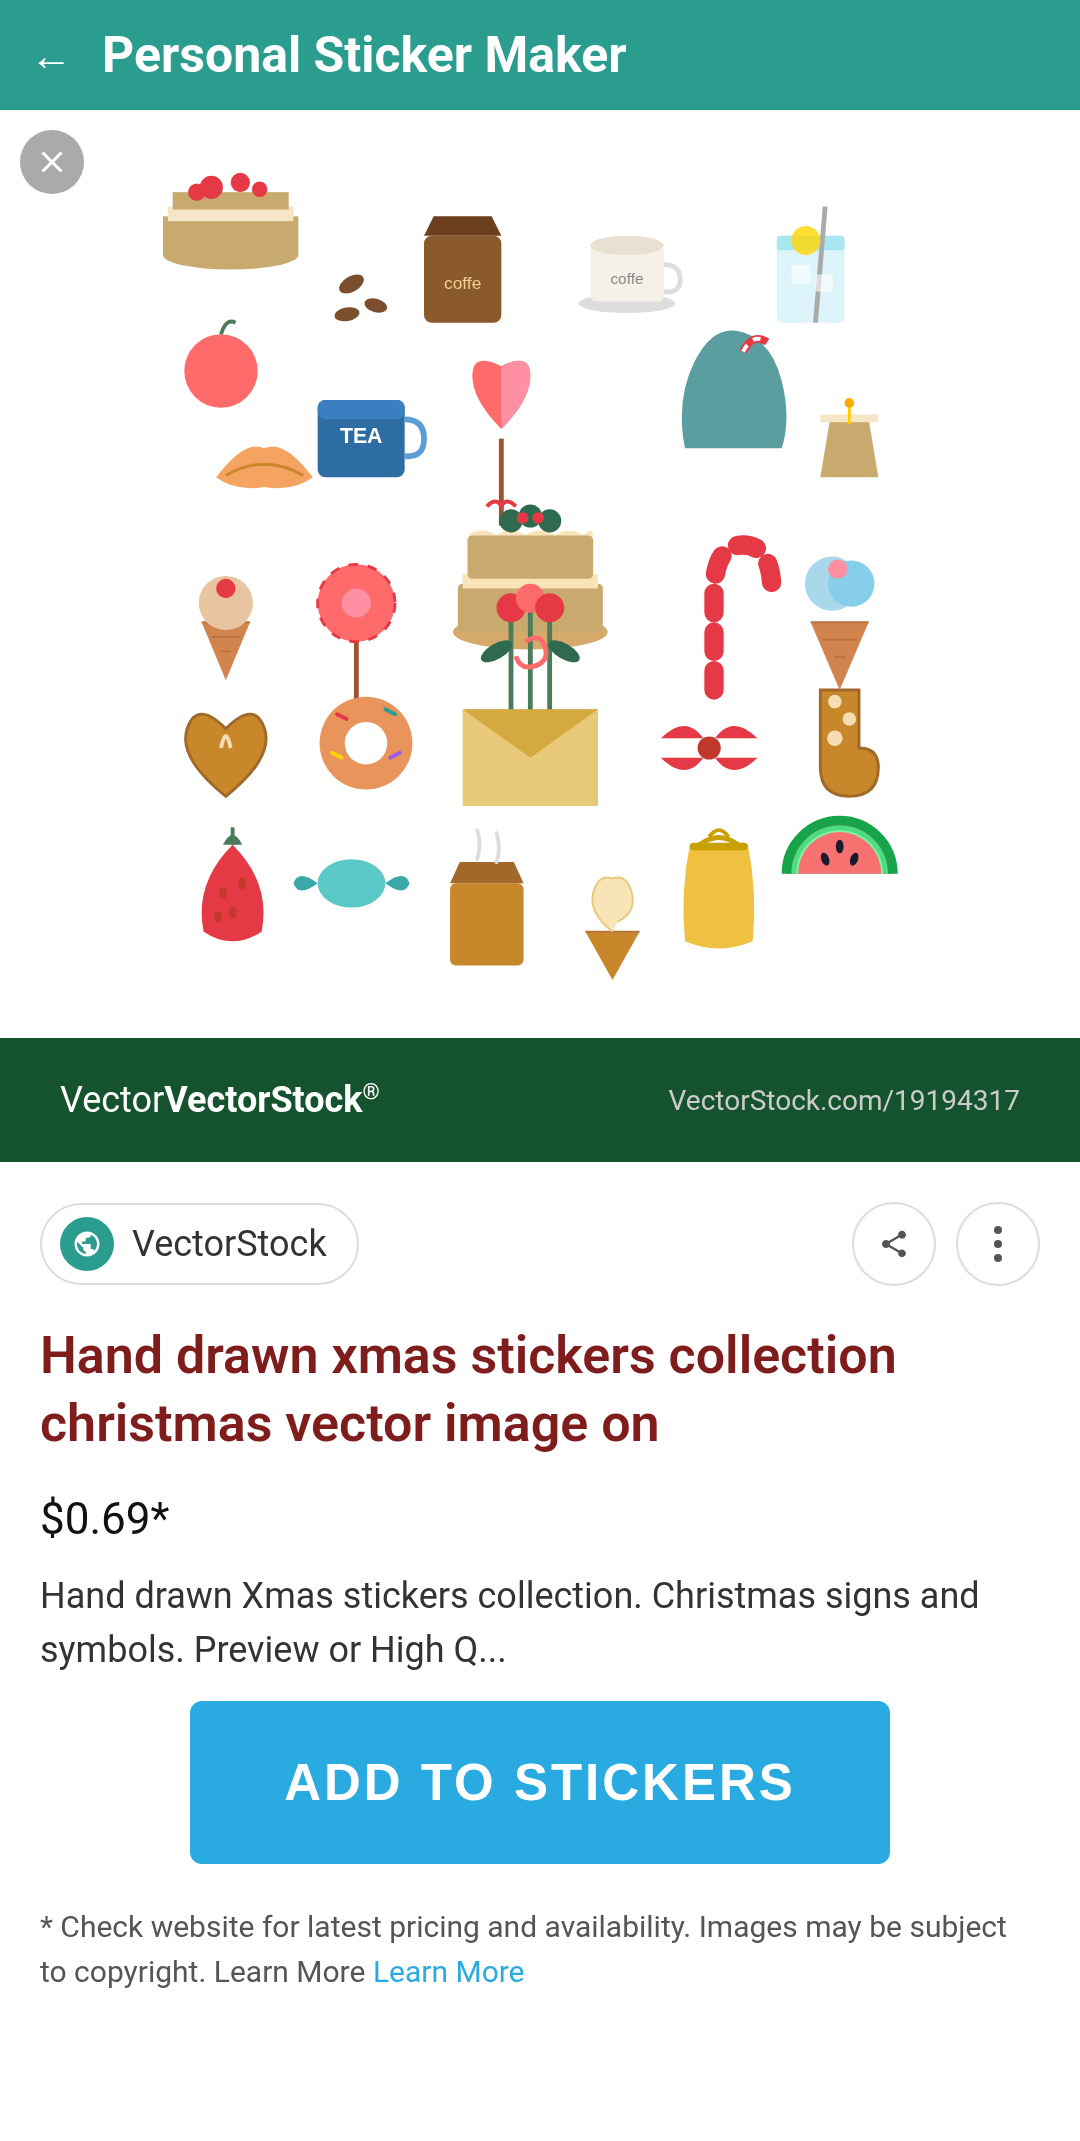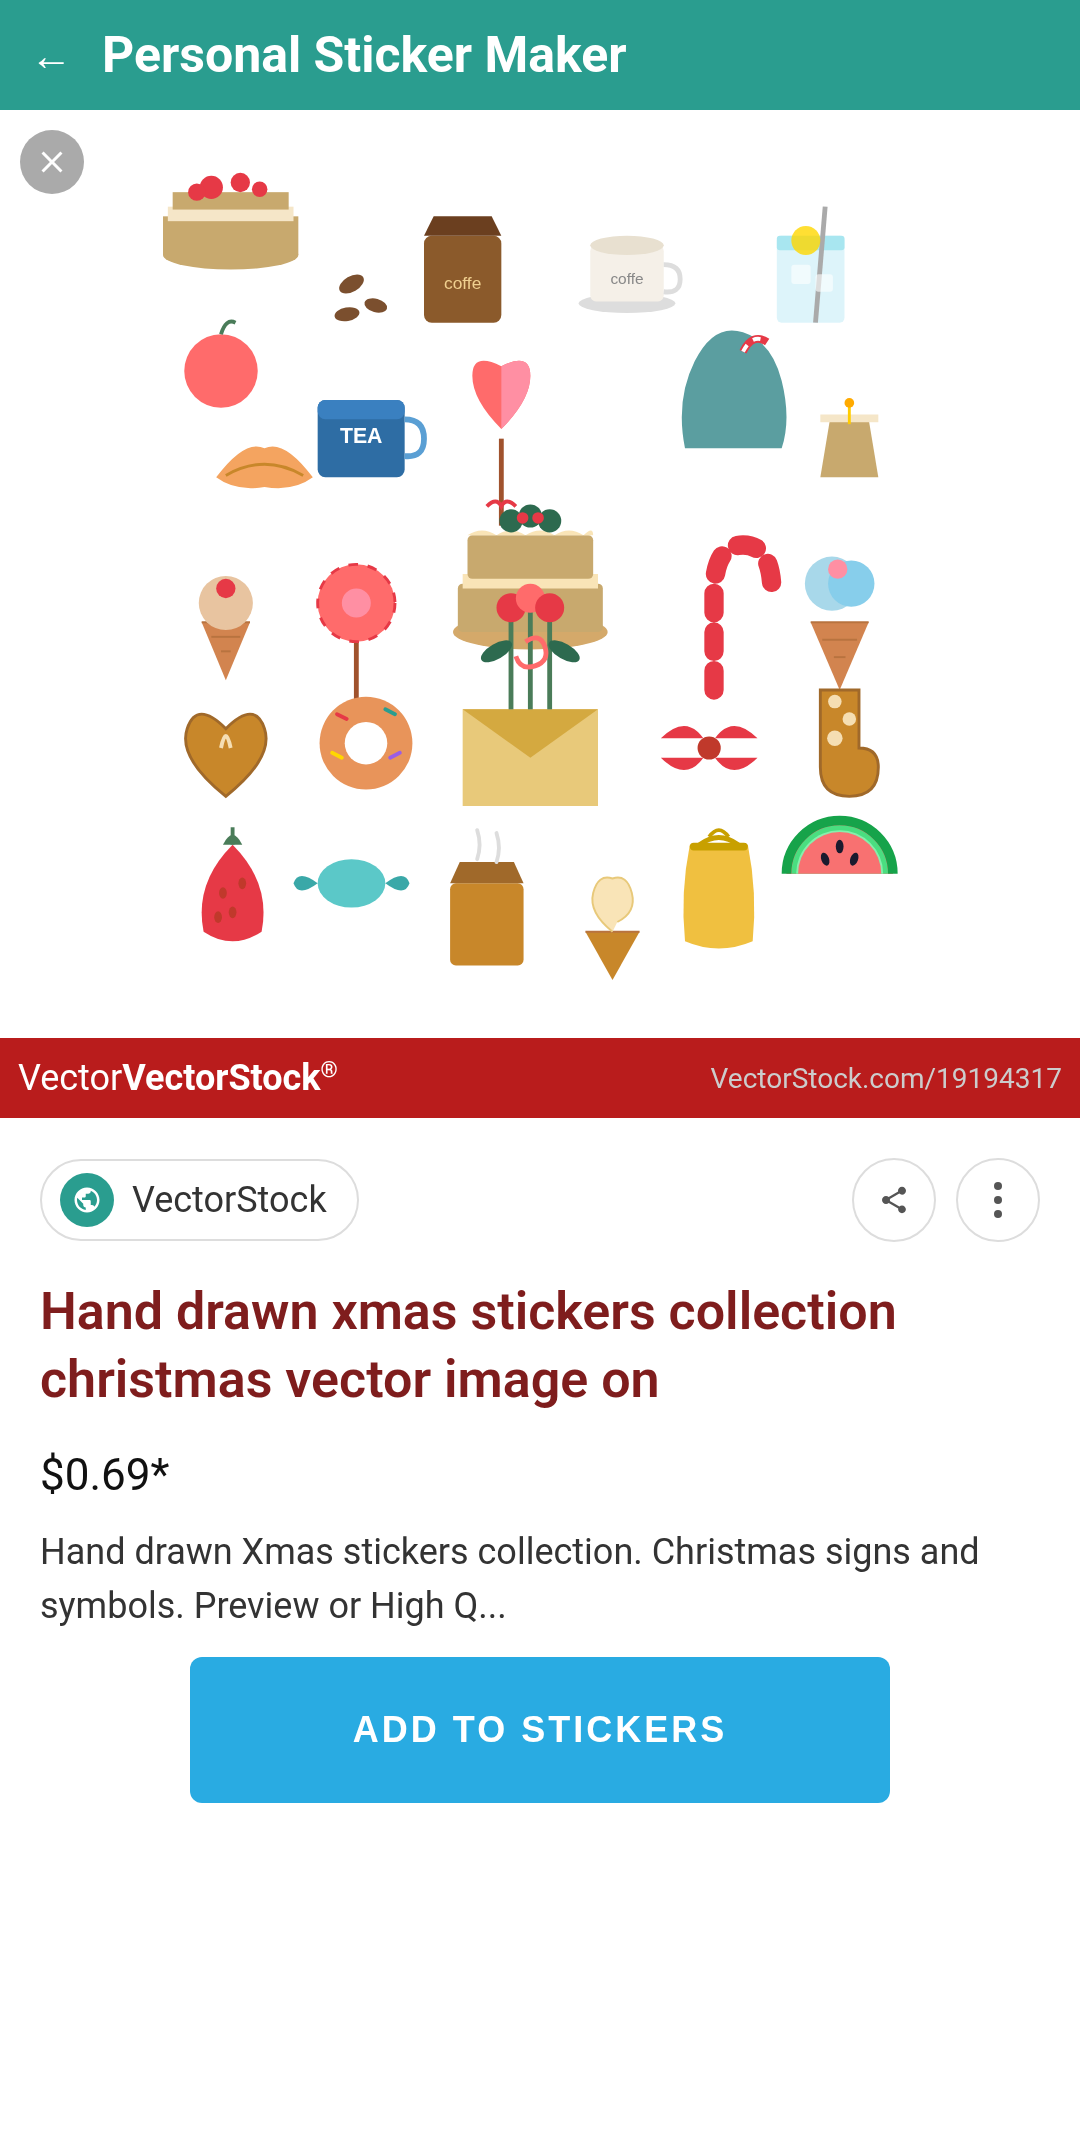--- a/index.html
+++ b/index.html
@@ -58,26 +58,26 @@
       z-index: 10;
     }
     .close-btn svg {
       width: 36px;
       height: 36px;
       fill: #fff;
     }
 
     
     .vendor-banner {
-      background: #b91c1c;
-      height: 80px;
+      background: #14532d;
+      height: 124px;
       display: flex;
       align-items: center;
       justify-content: space-between;
-      padding: 0 18px;
+      padding: 0 60px;
     }
     .vendor-banner-logo {
       color: #fff;
       font-size: 36px;
     }
     .vendor-banner-logo span {
       font-weight: bold;
     }
     .vendor-banner-logo .reg {
       font-size: 22px;
@@ -160,21 +160,21 @@
       margin-bottom: 24px;
     }
 
     
     .add-to-stickers-btn {
       display: block;
       width: 700px;
       margin: 0 auto;
       background: #29abe2;
       color: #fff;
-      font-size: 36px;
+      font-size: 51px;
       font-weight: bold;
       letter-spacing: 3px;
       text-align: center;
       padding: 52px 11px;
       border-radius: 12px;
       border: none;
       cursor: pointer;
       text-transform: uppercase;
     }
 
@@ -491,13 +491,17 @@
       </button>
     </div>
   </div>
 
   <div class="product-title">Hand drawn xmas stickers collection christmas vector image on</div>
   <div class="product-price">$0.69*</div>
   <div class="product-description">Hand drawn Xmas stickers collection. Christmas signs and symbols. Preview or High Q...</div>
 
   <button class="add-to-stickers-btn">ADD TO STICKERS</button>
 
+  <div class="disclaimer">
+    <span>* Check website for latest pricing and availability. Images may be subject to copyright. Learn More</span>
+    <a href="#"> Learn More</a>
+  </div>
 </div>
 
 </body></html>

